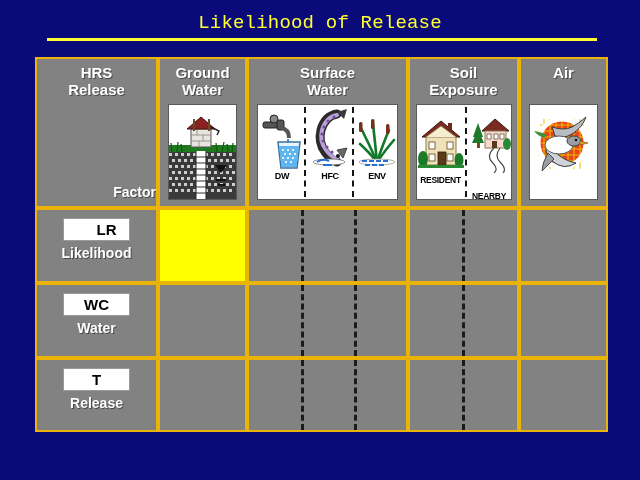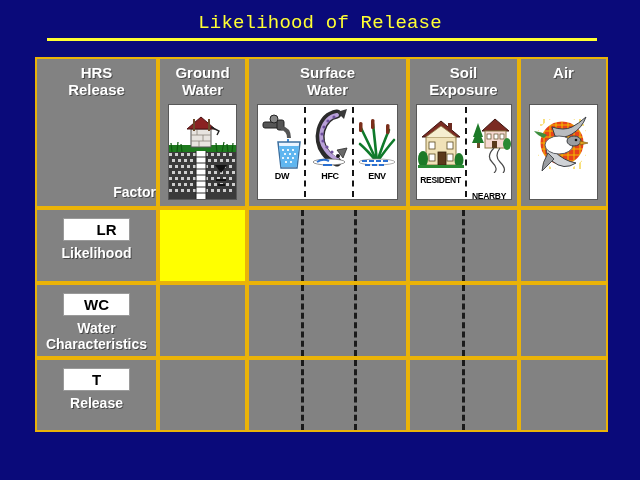--- a/index.html
+++ b/index.html
@@ -483,21 +483,20 @@
   </div>
   <div class="cell" style="left:375px; top:153px; width:107px; height:71px;">
     <div class="row-dash" style="left:52px; top:0; height:71px;"></div>
   </div>
   <div class="cell" style="left:486px; top:153px; width:85px; height:71px;"></div>
 
   <div class="cell" style="left:2px; top:228px; width:119px; height:71px;padding-left:30px;">
     <div class="tag" style="left:26px; top:8px; width:67px; height:23px;">WC</div>
     <div class="tag-text" style="top:35px;">
       <div>Water</div>
-      <div>Characteristics</div>
     </div>
   </div>
   <div class="cell" style="left:125px; top:228px; width:85px; height:71px;"></div>
   <div class="cell" style="left:214px; top:228px; width:157px; height:71px;">
     <div class="row-dash" style="left:52px; top:0; height:71px;"></div>
     <div class="row-dash" style="left:105px; top:0; height:71px;"></div>
   </div>
   <div class="cell" style="left:375px; top:228px; width:107px; height:71px;">
     <div class="row-dash" style="left:52px; top:0; height:71px;"></div>
   </div>

